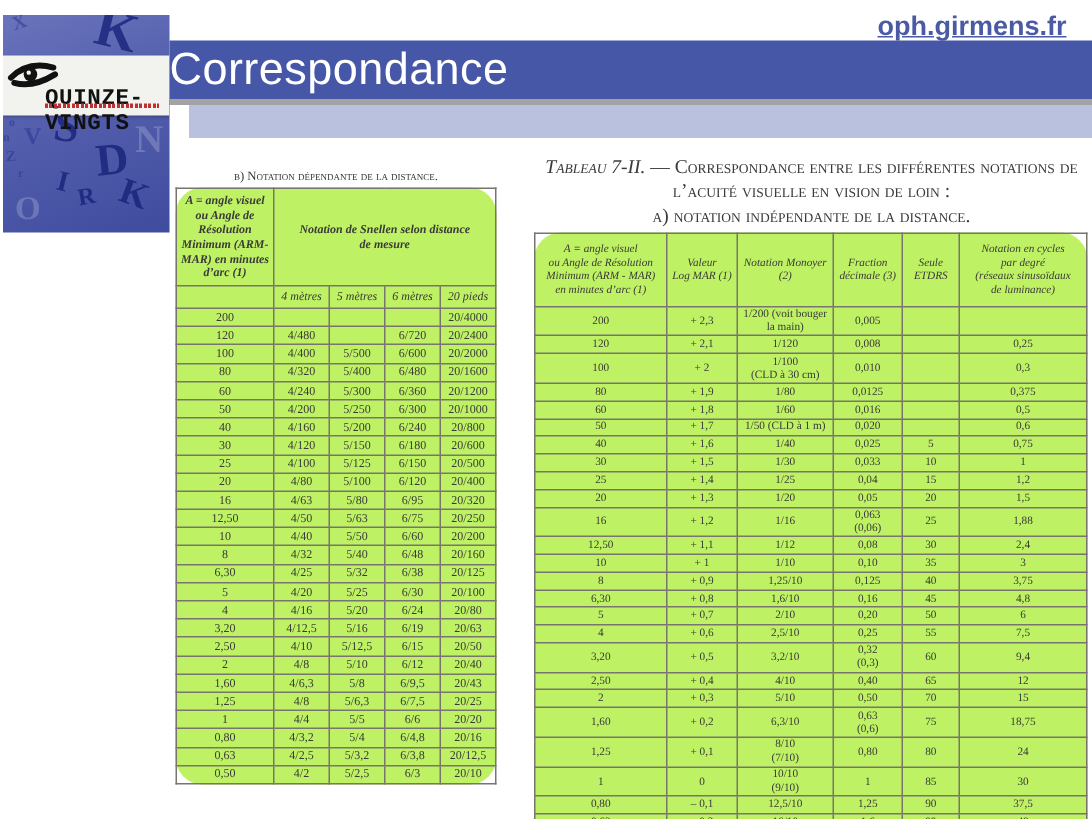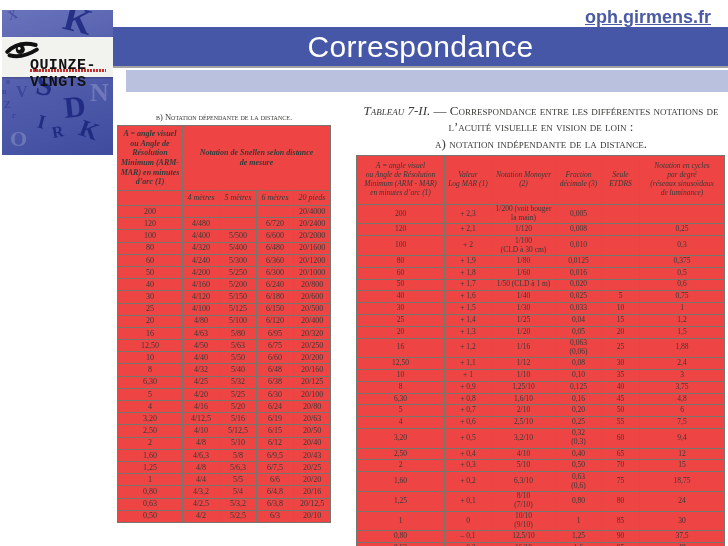--- a/index.html
+++ b/index.html
@@ -5,42 +5,42 @@
   html,body{margin:0;padding:0;background:#ffffff;}
   #slide{position:relative;width:728px;height:546px;background:#ffffff;overflow:hidden;
          font-family:"Liberation Sans",sans-serif;}
 
   
   .top-link{position:absolute;top:7px;right:17px;font-size:18px;font-weight:600;
             color:#4a5aa5;text-decoration:underline;}
 
   
   .banner{position:absolute;left:113px;top:27px;right:0;height:39px;background:#4557a6;
-          border-bottom:2px solid #a3a3a3;display:flex;align-items:center;justify-content:center;}
+          border-bottom:4px solid #a3a3a3;display:flex;align-items:center;}
   .banner-title{color:#ffffff;font-size:30px;font-weight:400;letter-spacing:0.3px;}
   .banner-sub{position:absolute;left:126px;top:70px;right:0;height:22px;background:#b9c1de;}
 
   
   .logo-img{position:absolute;left:2px;top:10px;width:111px;height:145px;overflow:hidden;
             background:linear-gradient(160deg,#6a74bc 0%,#5560ae 40%,#3f4c9e 100%);}
   .bg-letter{position:absolute;font-family:"Liberation Serif",serif;font-weight:bold;line-height:1;}
   .bl-dark{color:rgba(22,32,120,0.78);}
   .bl-mid{color:rgba(30,42,140,0.45);}
   .bl-ghost{color:rgba(255,255,255,0.20);}
   .logo-band{position:absolute;left:0;top:27px;width:100%;height:40px;background:#f2f2ee;
              box-shadow:0 1px 2px rgba(0,0,0,0.25);}
   .logo-eye{position:absolute;left:3px;top:1px;}
   .logo-name{position:absolute;left:28px;top:20px;font-size:15px;font-weight:bold;color:#111111;
              letter-spacing:0.4px;font-family:Liberation Mono, monospace;}
   .logo-tagline{position:absolute;left:28px;top:32px;width:76px;height:3px;
                 background:repeating-linear-gradient(90deg,#c03030 0 2px,transparent 2px 3px);}
 
   
   .scan{position:absolute;color:#3a3a38;font-family:"Liberation Serif",serif;}
-  .scan table{border-collapse:collapse;table-layout:fixed;background:#ef4444;}
+  .scan table{border-collapse:collapse;table-layout:fixed;background:#bef264;border-radius:18px;}
   .scan th,.scan td{border:1px solid #77756e;text-align:center;vertical-align:middle;
                     white-space:pre-line;overflow:hidden;}
   .caption{font-variant:small-caps;text-align:center;color:#3a3a38;}
 
   
   #tableB-wrap{left:117px;top:112px;width:214px;}
   #tableB-wrap .caption{font-size:8.5px;margin-bottom:3px;}
   #tableB{width:213px;font-size:8px;line-height:1.2;}
   #tableB th{font-style:italic;font-weight:bold;font-size:8px;padding:1px;}
   #tableB .corner{height:62px;}

